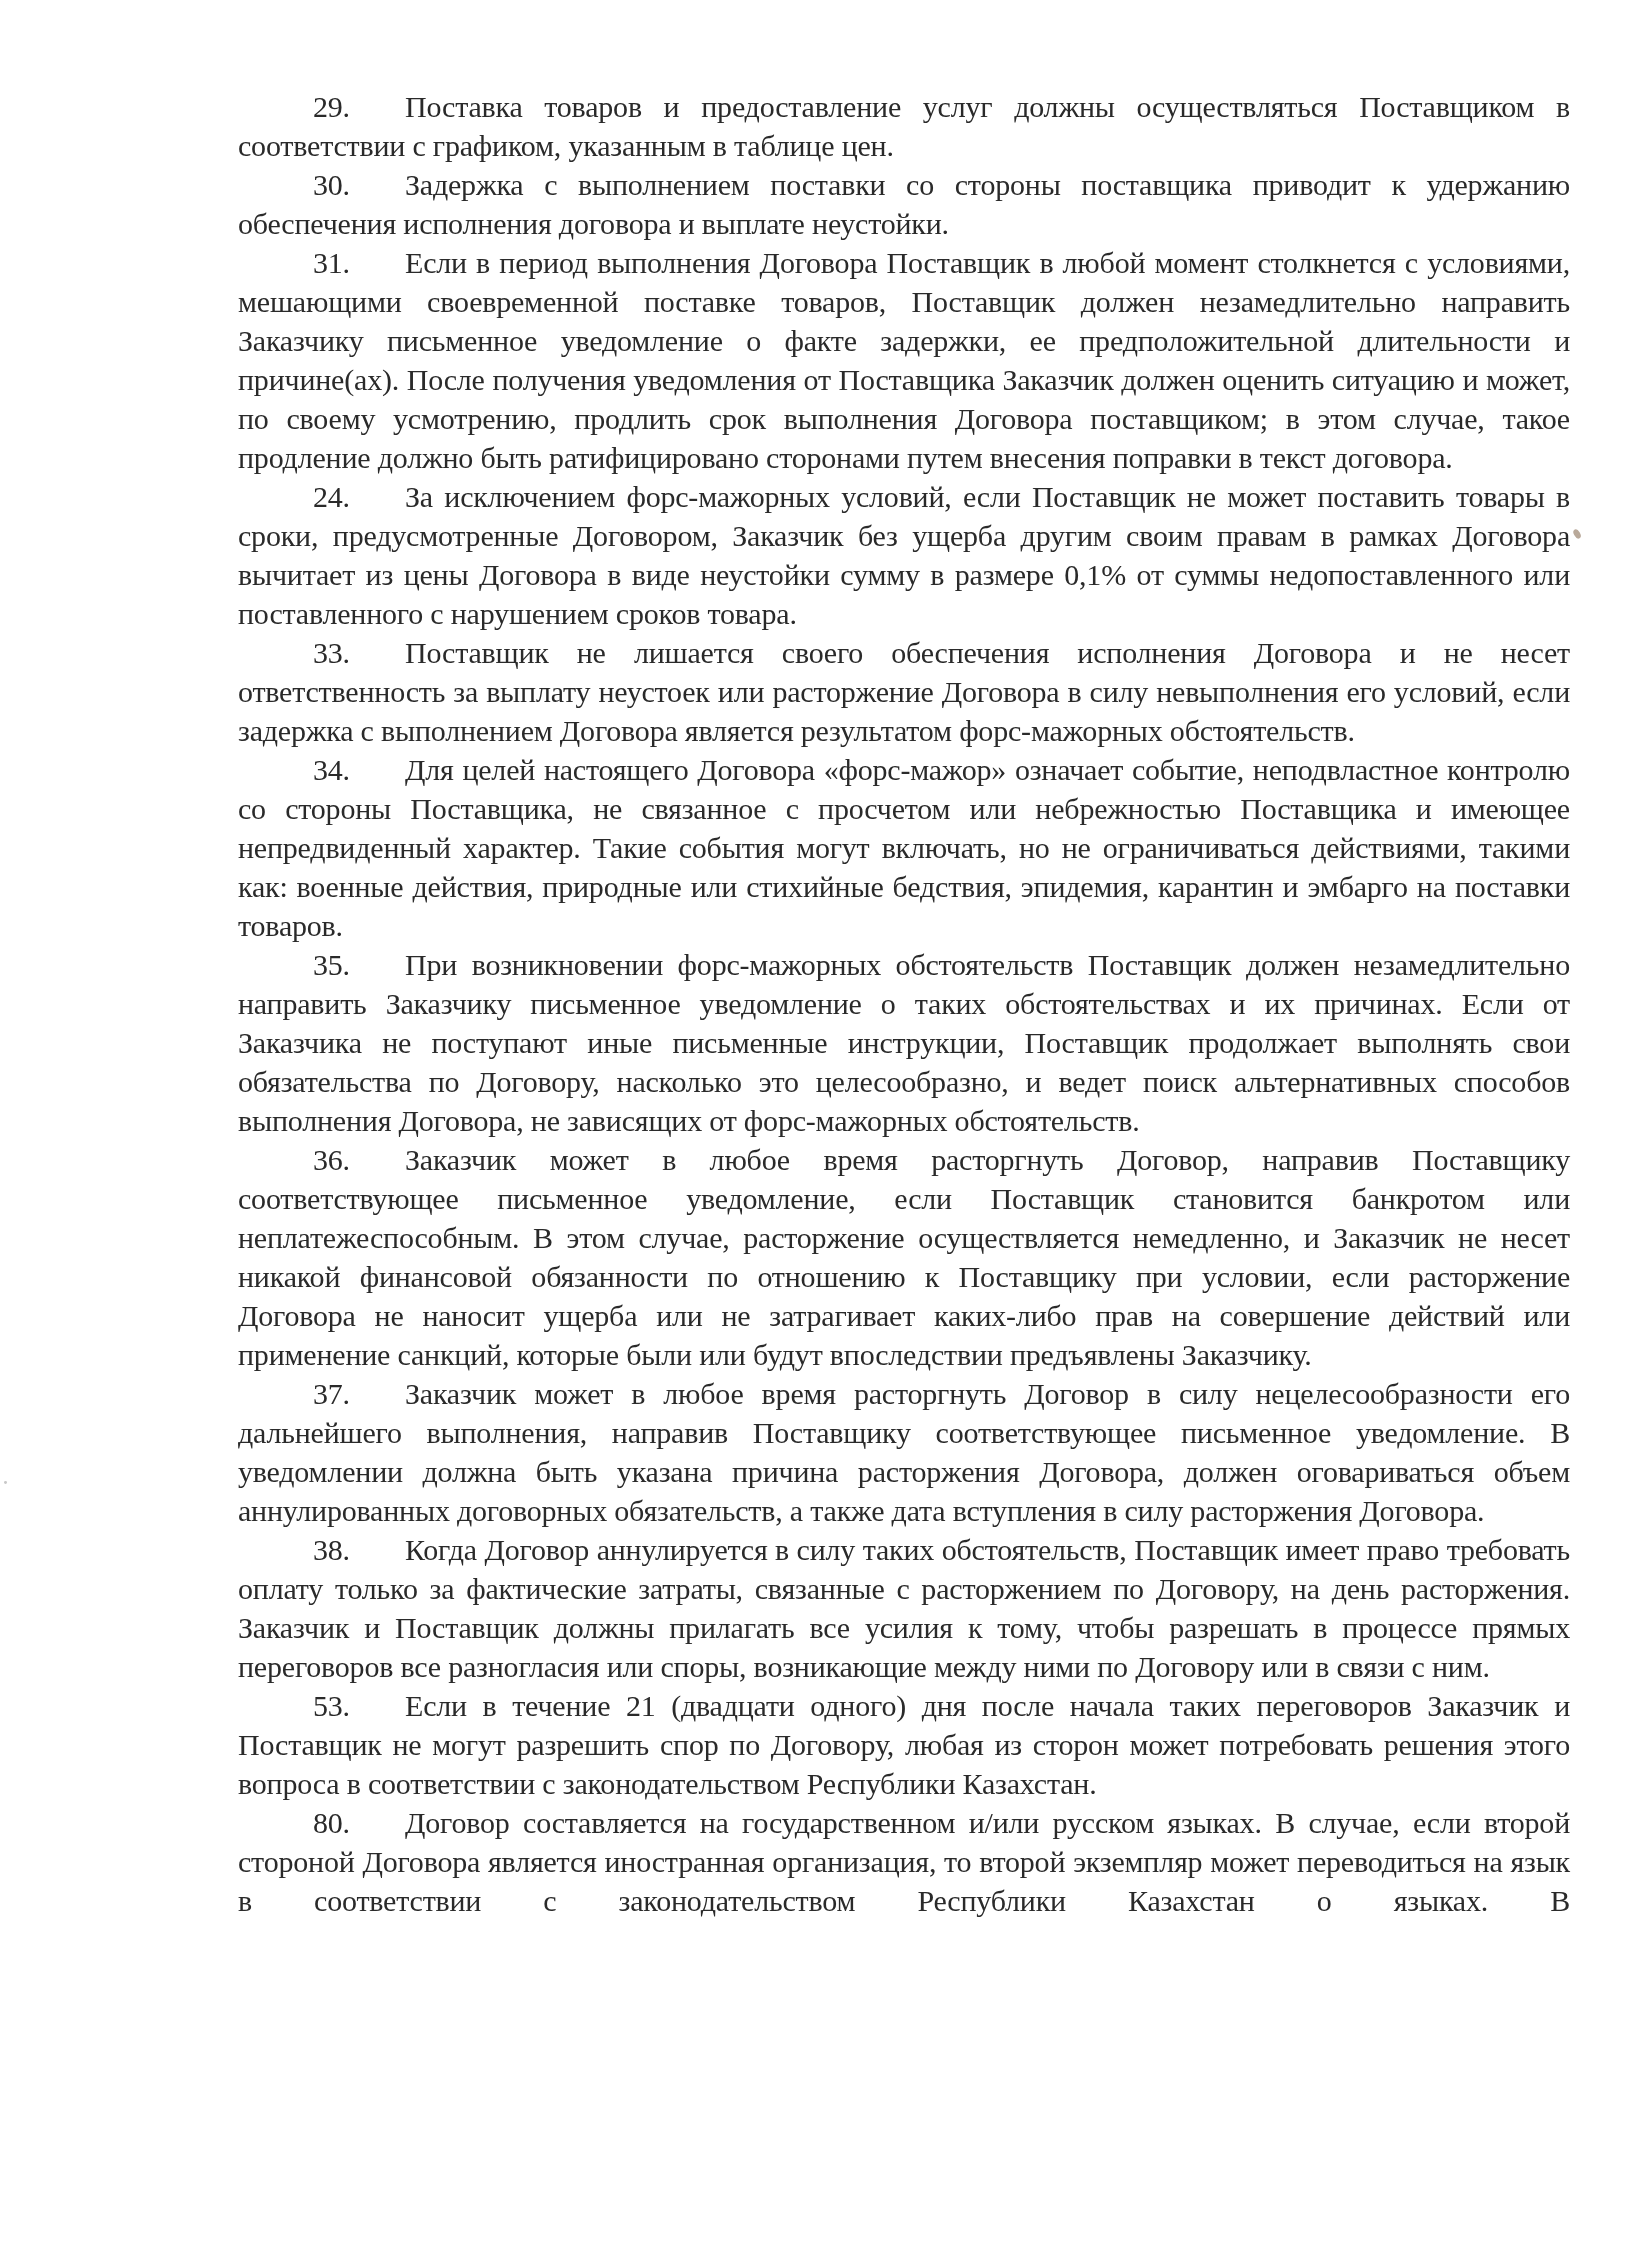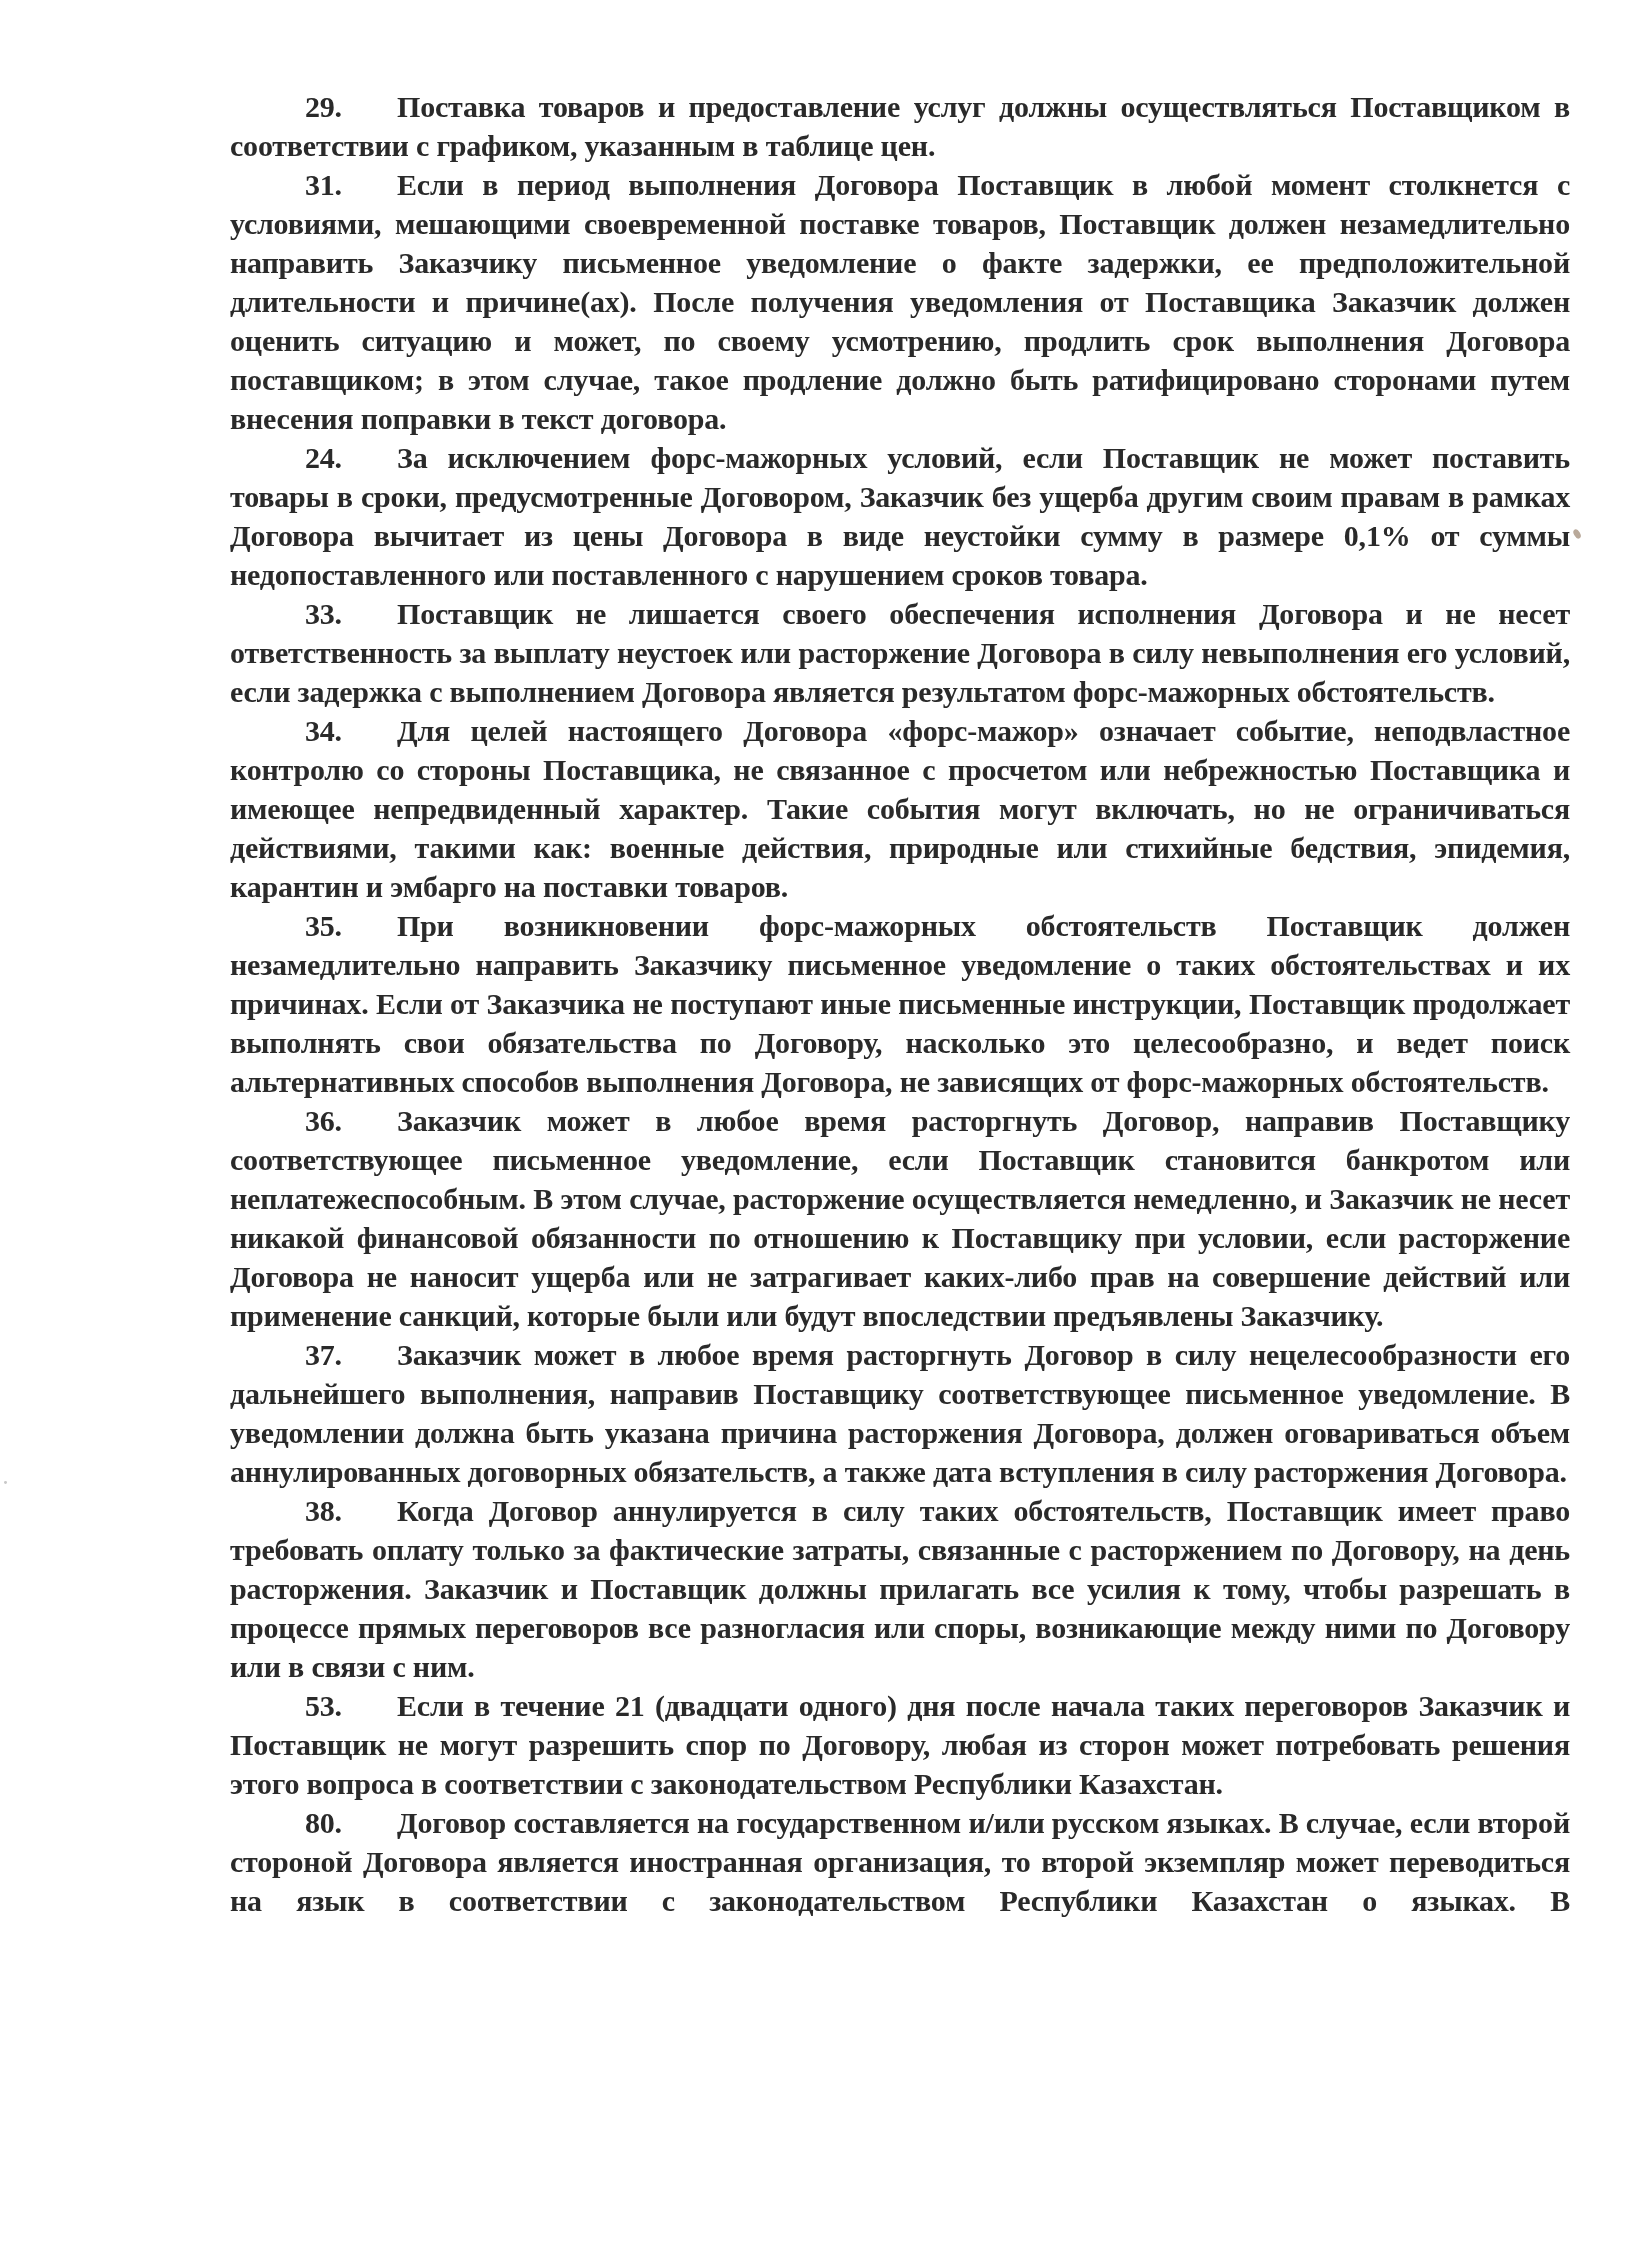--- a/index.html
+++ b/index.html
@@ -19,23 +19,22 @@
       position: absolute;
       left: 222px;
       top: 87px;
       width: 1348px;
     }
     .clause {
       font-size: 30px;
       line-height: 39px;
       text-align: justify;
       text-indent: 75px;
-      margin: 0 0 0 8px;
+      margin: 0 0 0 16px;
       letter-spacing: -0.2px;
-      font-weight: bold;
     }
     .clause .num {
       display: inline-block;
       width: 92px;
       text-indent: 0;
     }
     .clause.last {
       text-align-last: justify;
     }
     .speck {
@@ -56,20 +55,21 @@
       height: 2.9px;
       border-radius: 50%;
       background: #c8c8c8;
     }
   </style>
 </head>
 <body>
 
 <div class="page">
   <p class="clause"><span class="num">29.</span><span>Поставка товаров и предоставление услуг должны осуществляться Поставщиком в соответствии с графиком, указанным в таблице цен.</span></p>
+  <p class="clause"><span class="num">30.</span><span>Задержка с выполнением поставки со стороны поставщика приводит к удержанию обеспечения исполнения договора и выплате неустойки.</span></p>
   <p class="clause"><span class="num">31.</span><span>Если в период выполнения Договора Поставщик в любой момент столкнется с условиями, мешающими своевременной поставке товаров, Поставщик должен незамедлительно направить Заказчику письменное уведомление о факте задержки, ее предположительной длительности и причине(ах). После получения уведомления от Поставщика Заказчик должен оценить ситуацию и может, по своему усмотрению, продлить срок выполнения Договора поставщиком; в этом случае, такое продление должно быть ратифицировано сторонами путем внесения поправки в текст договора.</span></p>
   <p class="clause"><span class="num">24.</span><span>За исключением форс-мажорных условий, если Поставщик не может поставить товары в сроки, предусмотренные Договором, Заказчик без ущерба другим своим правам в рамках Договора вычитает из цены Договора в виде неустойки сумму в размере 0,1% от суммы недопоставленного или поставленного с нарушением сроков товара.</span></p>
   <p class="clause"><span class="num">33.</span><span>Поставщик не лишается своего обеспечения исполнения Договора и не несет ответственность за выплату неустоек или расторжение Договора в силу невыполнения его условий, если задержка с выполнением Договора является результатом форс-мажорных обстоятельств.</span></p>
   <p class="clause"><span class="num">34.</span><span>Для целей настоящего Договора «форс-мажор» означает событие, неподвластное контролю со стороны Поставщика, не связанное с просчетом или небрежностью Поставщика и имеющее непредвиденный характер. Такие события могут включать, но не ограничиваться действиями, такими как: военные действия, природные или стихийные бедствия, эпидемия, карантин и эмбарго на поставки товаров.</span></p>
   <p class="clause"><span class="num">35.</span><span>При возникновении форс-мажорных обстоятельств Поставщик должен незамедлительно направить Заказчику письменное уведомление о таких обстоятельствах и их причинах. Если от Заказчика не поступают иные письменные инструкции, Поставщик продолжает выполнять свои обязательства по Договору, насколько это целесообразно, и ведет поиск альтернативных способов выполнения Договора, не зависящих от форс-мажорных обстоятельств.</span></p>
   <p class="clause"><span class="num">36.</span><span>Заказчик может в любое время расторгнуть Договор, направив Поставщику соответствующее письменное уведомление, если Поставщик становится банкротом или неплатежеспособным. В этом случае, расторжение осуществляется немедленно, и Заказчик не несет никакой финансовой обязанности по отношению к Поставщику при условии, если расторжение Договора не наносит ущерба или не затрагивает каких-либо прав на совершение действий или применение санкций, которые были или будут впоследствии предъявлены Заказчику.</span></p>
   <p class="clause"><span class="num">37.</span><span>Заказчик может в любое время расторгнуть Договор в силу нецелесообразности его дальнейшего выполнения, направив Поставщику соответствующее письменное уведомление. В уведомлении должна быть указана причина расторжения Договора, должен оговариваться объем аннулированных договорных обязательств, а также дата вступления в силу расторжения Договора.</span></p>
   <p class="clause"><span class="num">38.</span><span>Когда Договор аннулируется в силу таких обстоятельств, Поставщик имеет право требовать оплату только за фактические затраты, связанные с расторжением по Договору, на день расторжения. Заказчик и Поставщик должны прилагать все усилия к тому, чтобы разрешать в процессе прямых переговоров все разногласия или споры, возникающие между ними по Договору или в связи с ним.</span></p>
   <p class="clause"><span class="num">53.</span><span>Если в течение 21 (двадцати одного) дня после начала таких переговоров Заказчик и Поставщик не могут разрешить спор по Договору, любая из сторон может потребовать решения этого вопроса в соответствии с законодательством Республики Казахстан.</span></p>
   <p class="clause last"><span class="num">80.</span><span>Договор составляется на государственном и/или русском языках. В случае, если второй стороной Договора является иностранная организация, то второй экземпляр может переводиться на язык в соответствии с законодательством Республики Казахстан о языках. В</span></p>

